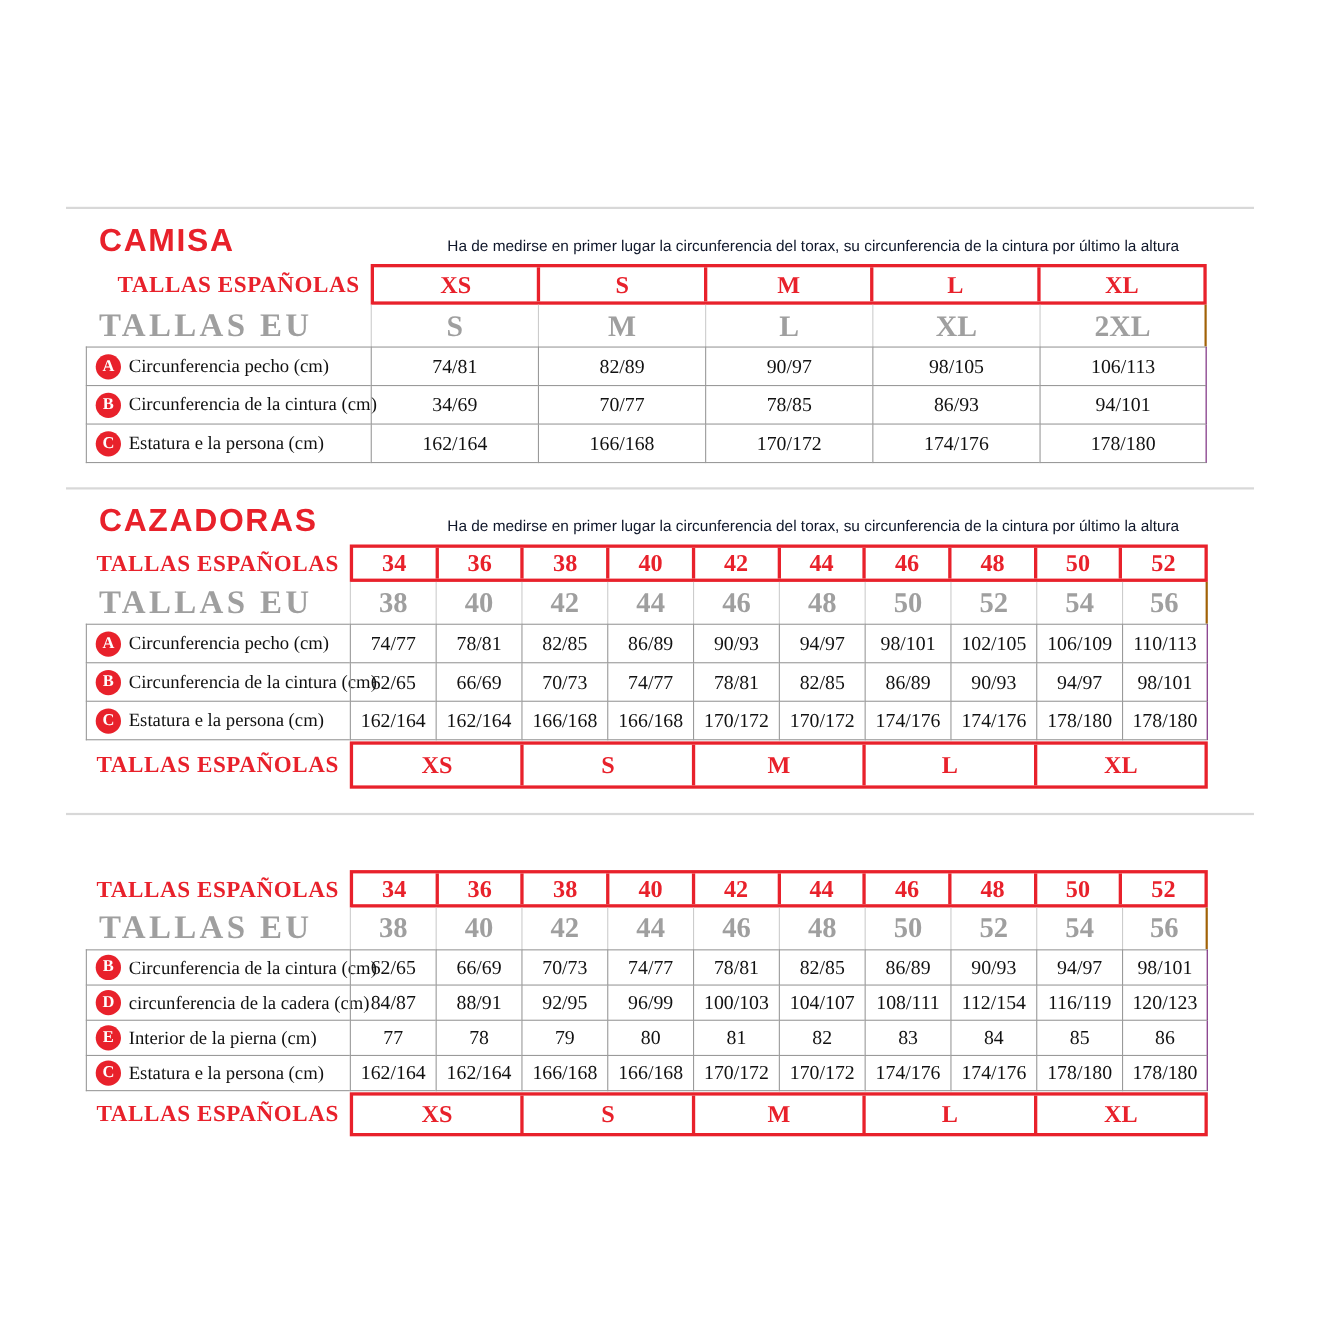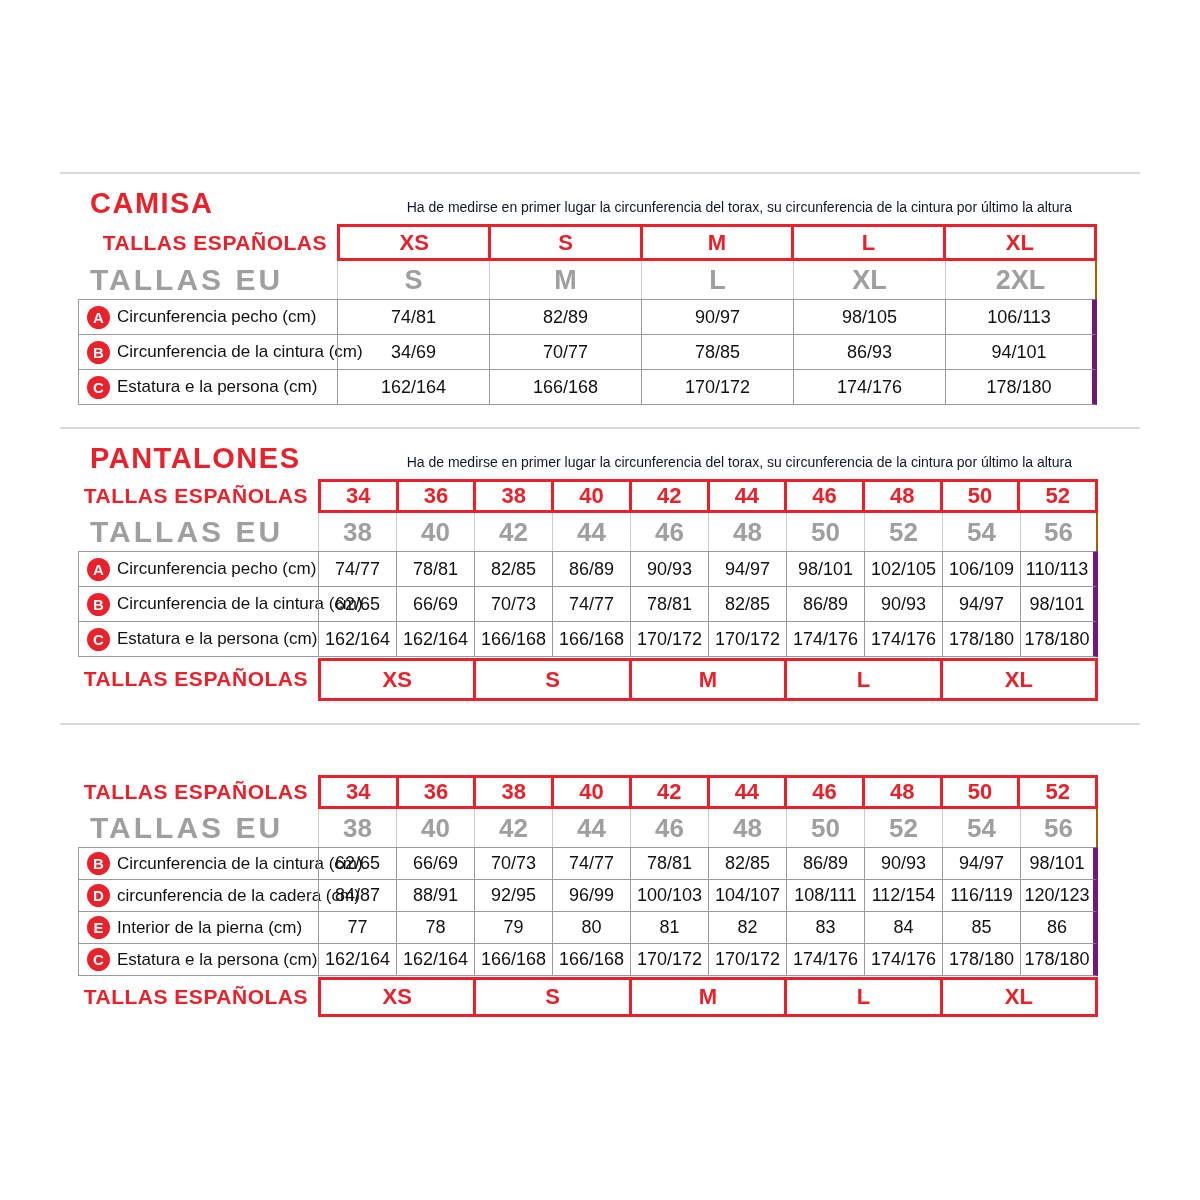--- a/index.html
+++ b/index.html
@@ -1,26 +1,26 @@
 <!DOCTYPE html>
 <html><head>
 <meta charset="utf-8">
 <style>
   html,body { margin:0; padding:0; background:#ffffff; }
   body { width:1200px; height:1200px; position:relative; font-family:"Liberation Sans", sans-serif; }
-  #content { position:absolute; left:60px; top:172px; width:1080px; }
+  #content { position:absolute; left:60px; top:188px; width:1080px; }
   .divider { height:2px; background:#d8d8d8; }
   .section { padding-top:14px; padding-bottom:22px; }
   .section:last-child { padding-bottom:0; }
 
   .sec-header { display:flex; justify-content:space-between; align-items:flex-end; padding-left:30px; margin-bottom:6px; min-height:30px; }
   .title { color:#e8212b; font-weight:bold; font-size:29px; line-height:30px; letter-spacing:1.5px; margin:0; }
   .instruction { font-size:14px; color:#0f172a; text-align:right; margin-right:68px; padding-bottom:3px; }
 
-  .size-table { margin-left:18px; display:grid; }
+  .size-table { margin-left:18px; display:grid;font-family:Liberation Serif, serif; }
   .cols5  { grid-template-columns:259px repeat(5,152px); }
   .cols10 { grid-template-columns:240px repeat(10,78px); }
 
   
   .es-label { color:#e8212b; font-weight:bold; font-size:21px; letter-spacing:0.5px;
               display:flex; align-items:center; justify-content:flex-end; padding-right:10px; }
   .es-group { grid-column:2 / -1; border:3px solid #e8212b; display:flex; height:31px; }
   .cols10 .es-group { height:28px; }
   .es-cell { flex:1; border-left:3px solid #e8212b; display:flex; align-items:center; justify-content:center;
              color:#e8212b; font-weight:bold; font-size:22px; }
@@ -31,21 +31,21 @@
               display:flex; align-items:center; padding-left:12px; height:38px;text-align:center; }
   .eu-cell { height:38px; border-left:1px solid #cccccc; display:flex; align-items:center; justify-content:center;
              color:#9f9f9f; font-weight:bold; font-size:26px; }
   .eu-cell.last { border-right:2px solid #a16207; }
   .cols5 .eu-cell { font-size:27px; }
 
   
   .d { border-left:1px solid #9a9a9a; border-bottom:1px solid #9a9a9a; height:34px;
        display:flex; align-items:center; }
   .d.first-row { border-top:1px solid #9a9a9a; }
-  .d.last { border-right:5px solid #701a75; }
+  .d.last { border-right:1px solid #701a75; }
   .compact .d { height:31px; }
   .dl { padding-left:6px; }
   .dv { justify-content:center; font-size:18px; color:#111111; }
   .row-label { font-size:17px; color:#111111; white-space:nowrap; }
   .badge { width:23px; height:23px; border-radius:50%; background:#e8212b; color:#ffffff;
            font-weight:bold; font-size:15px; line-height:23px; text-align:center; margin:0 7px 0 2px; flex-shrink:0; }
 
   
   .footer-label { color:#e8212b; font-weight:bold; font-size:21px; letter-spacing:0.5px;
                   display:flex; align-items:center; justify-content:flex-end; padding-right:10px; }
@@ -105,21 +105,21 @@
         <div class="d dv">162/164</div>
         <div class="d dv">166/168</div>
         <div class="d dv">170/172</div>
         <div class="d dv">174/176</div>
         <div class="d dv last">178/180</div>
       </div>
     </section>
     <div class="divider"></div>
     <section class="section">
       <div class="sec-header">
-        <h2 class="title">PANTALONES</h2>
+        <h2 class="title">CAZADORAS</h2>
         <div class="instruction">Ha de medirse en primer lugar la circunferencia del torax, su circunferencia de la cintura por último la altura</div>
       </div>
       <div class="size-table cols10">
         <div class="es-label">TALLAS ESPAÑOLAS</div>
         <div class="es-group">
           <div class="es-cell">34</div>
           <div class="es-cell">36</div>
           <div class="es-cell">38</div>
           <div class="es-cell">40</div>
           <div class="es-cell">42</div>

